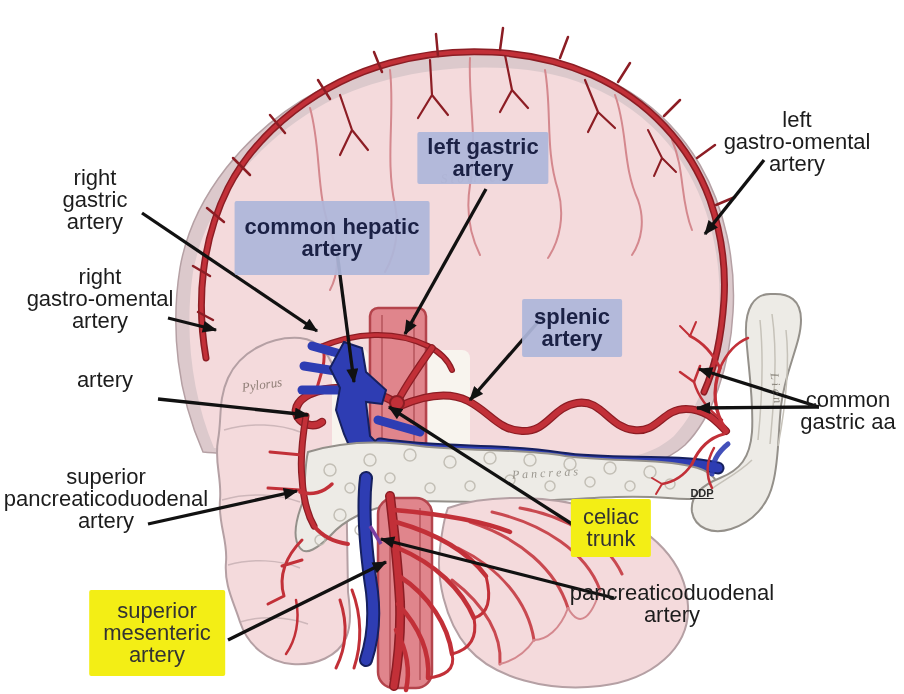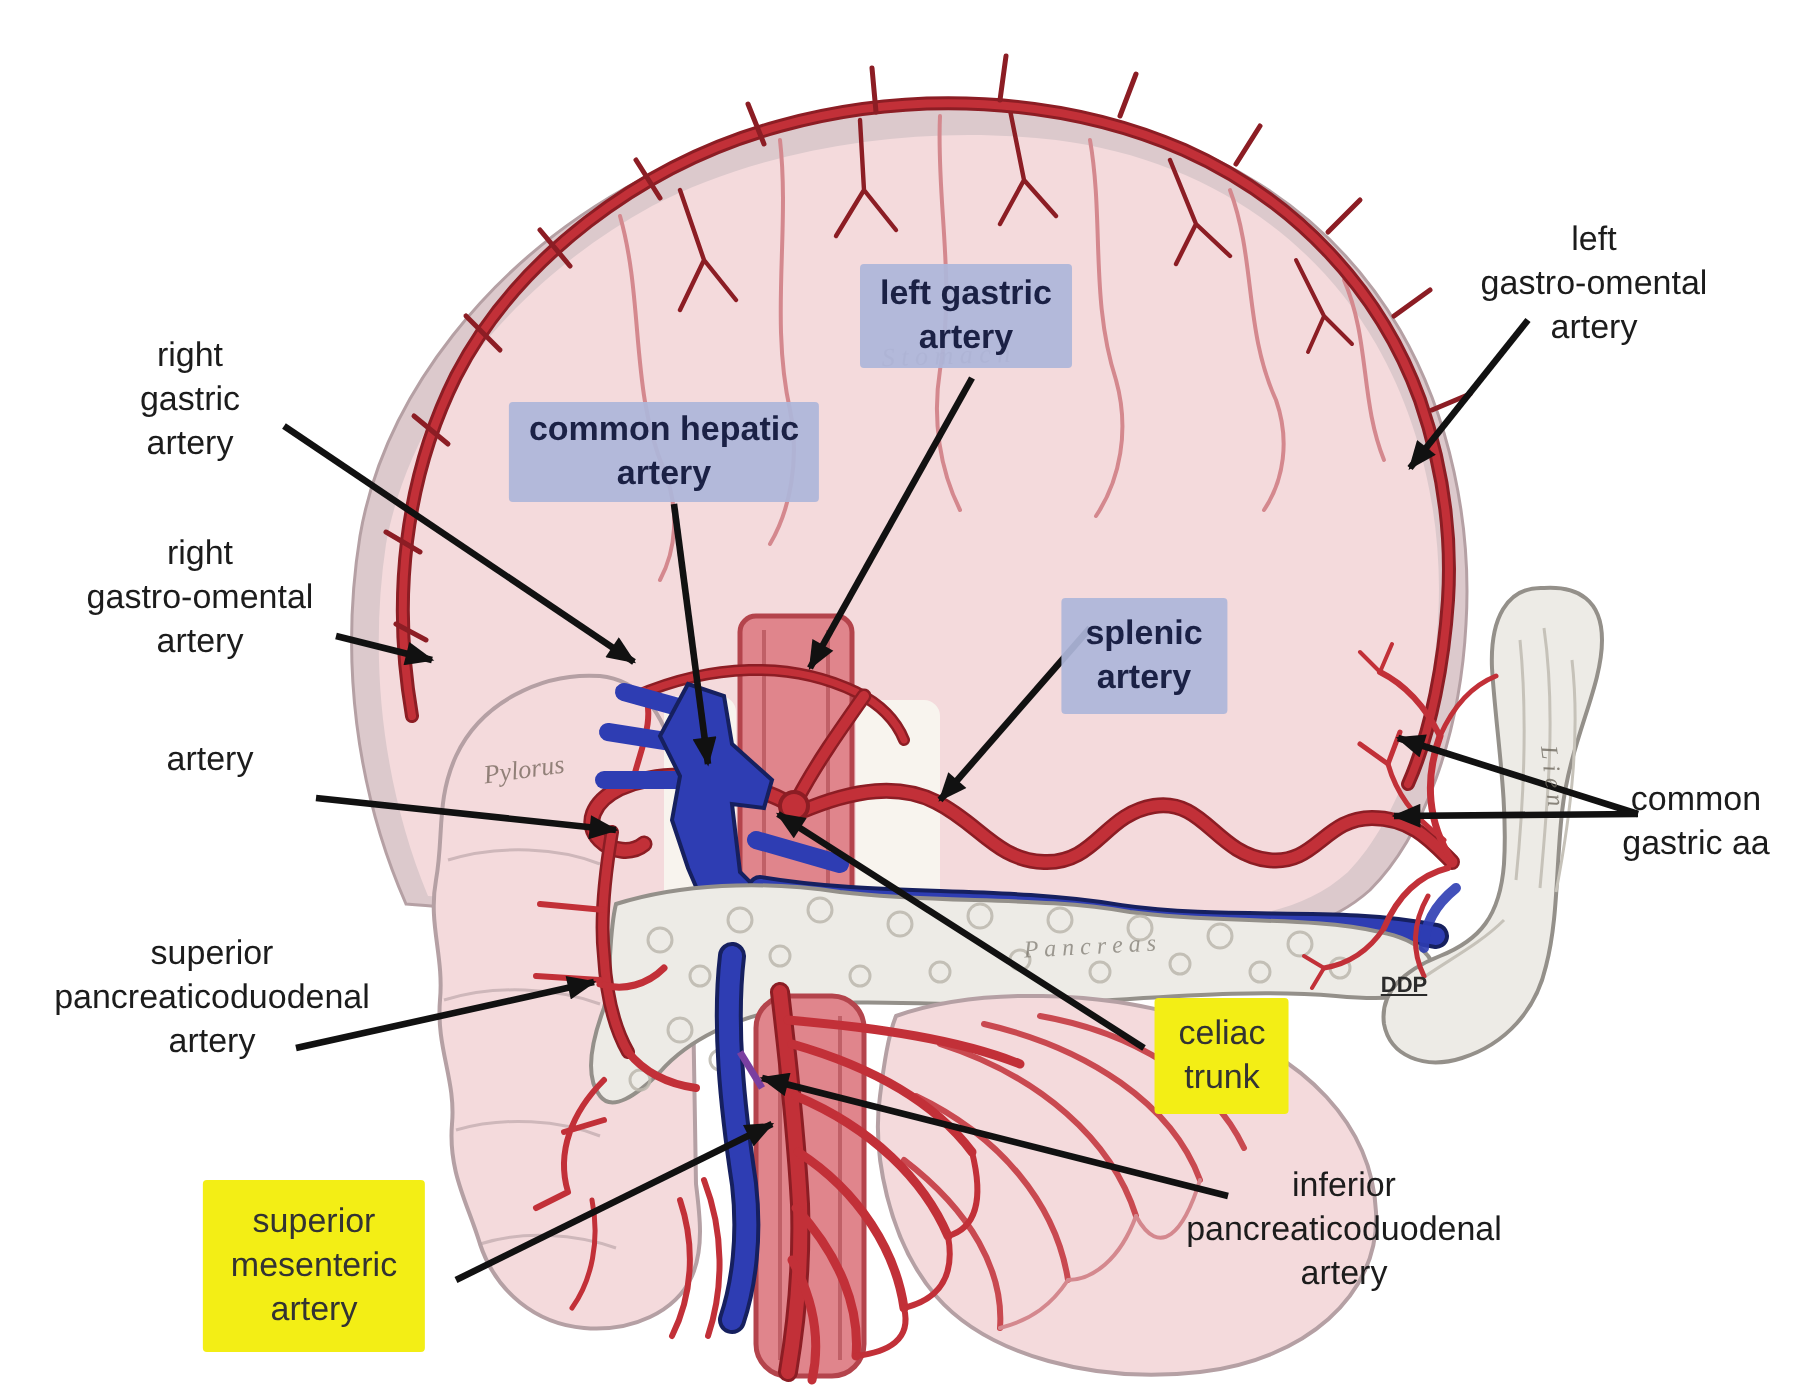--- a/index.html
+++ b/index.html
@@ -17,24 +17,24 @@
   .f-gland{fill:var(--gland);stroke:var(--gland-edge);stroke-width:2;}
   .f-aorta{fill:var(--aorta);stroke:var(--aorta-edge);stroke-width:2.5;}
   .f-vein{fill:var(--vein);stroke:var(--vein-dark);stroke-width:2;}
   .crus{fill:#f8f4ee;}
   .gtex{stroke:#bcb8ae;fill:none;}
   .spl-hatch{stroke:#c6c2b9;fill:none;}
   .arrow{stroke:var(--arrow);stroke-width:3.3;fill:none;}
   #ah path{fill:var(--arrow);}
   
   .label{position:absolute;transform:translateX(-50%);text-align:center;
-         white-space:nowrap;line-height:22px;font-size:17px;color:var(--label-plain-text);z-index:5;}
+         white-space:nowrap;line-height:22px;font-size:22px;color:var(--label-plain-text);z-index:5;}
   .label.blue{background:var(--label-blue-bg);color:var(--label-blue-text);
               font-weight:bold;padding:4px 10px;border-radius:2px;}
-  .label.blue.tight{padding:3px 10px;}
+  .label.blue.tight{padding:15px 10px;}
   .label.blue.tall{padding:7px 12px;}
   .label.yellow{background:var(--label-yellow-bg);color:var(--label-yellow-text);
                 font-weight:normal;padding:7px 12px;border-radius:2px;}
   .label.yellow.big{padding:10px 14px;}
   .engraving{position:absolute;transform:translateX(-50%);font-family:"Liberation Serif",serif;
              font-style:italic;white-space:nowrap;z-index:3;}
 </style>
 </head>
 <body>
 
@@ -302,21 +302,20 @@
       <div class="label yellow big" style="left: 157px; top: 590px;">
         <div>superior</div>
         <div>mesenteric</div>
         <div>artery</div>
       </div>
       <div class="label yellow" style="left: 611px; top: 499px;">
         <div>celiac</div>
         <div>trunk</div>
       </div>
       <div class="label " style="left: 672px; top: 582px;">
-        <div>inferior</div>
         <div>pancreaticoduodenal</div>
         <div>artery</div>
       </div>
       <div class="label blue" style="left: 483px; top: 132px;">
         <div>left gastric</div>
         <div>artery</div>
       </div>
       <div class="label blue tight" style="left: 332px; top: 201px;">
         <div>common hepatic</div>
         <div>artery</div>

